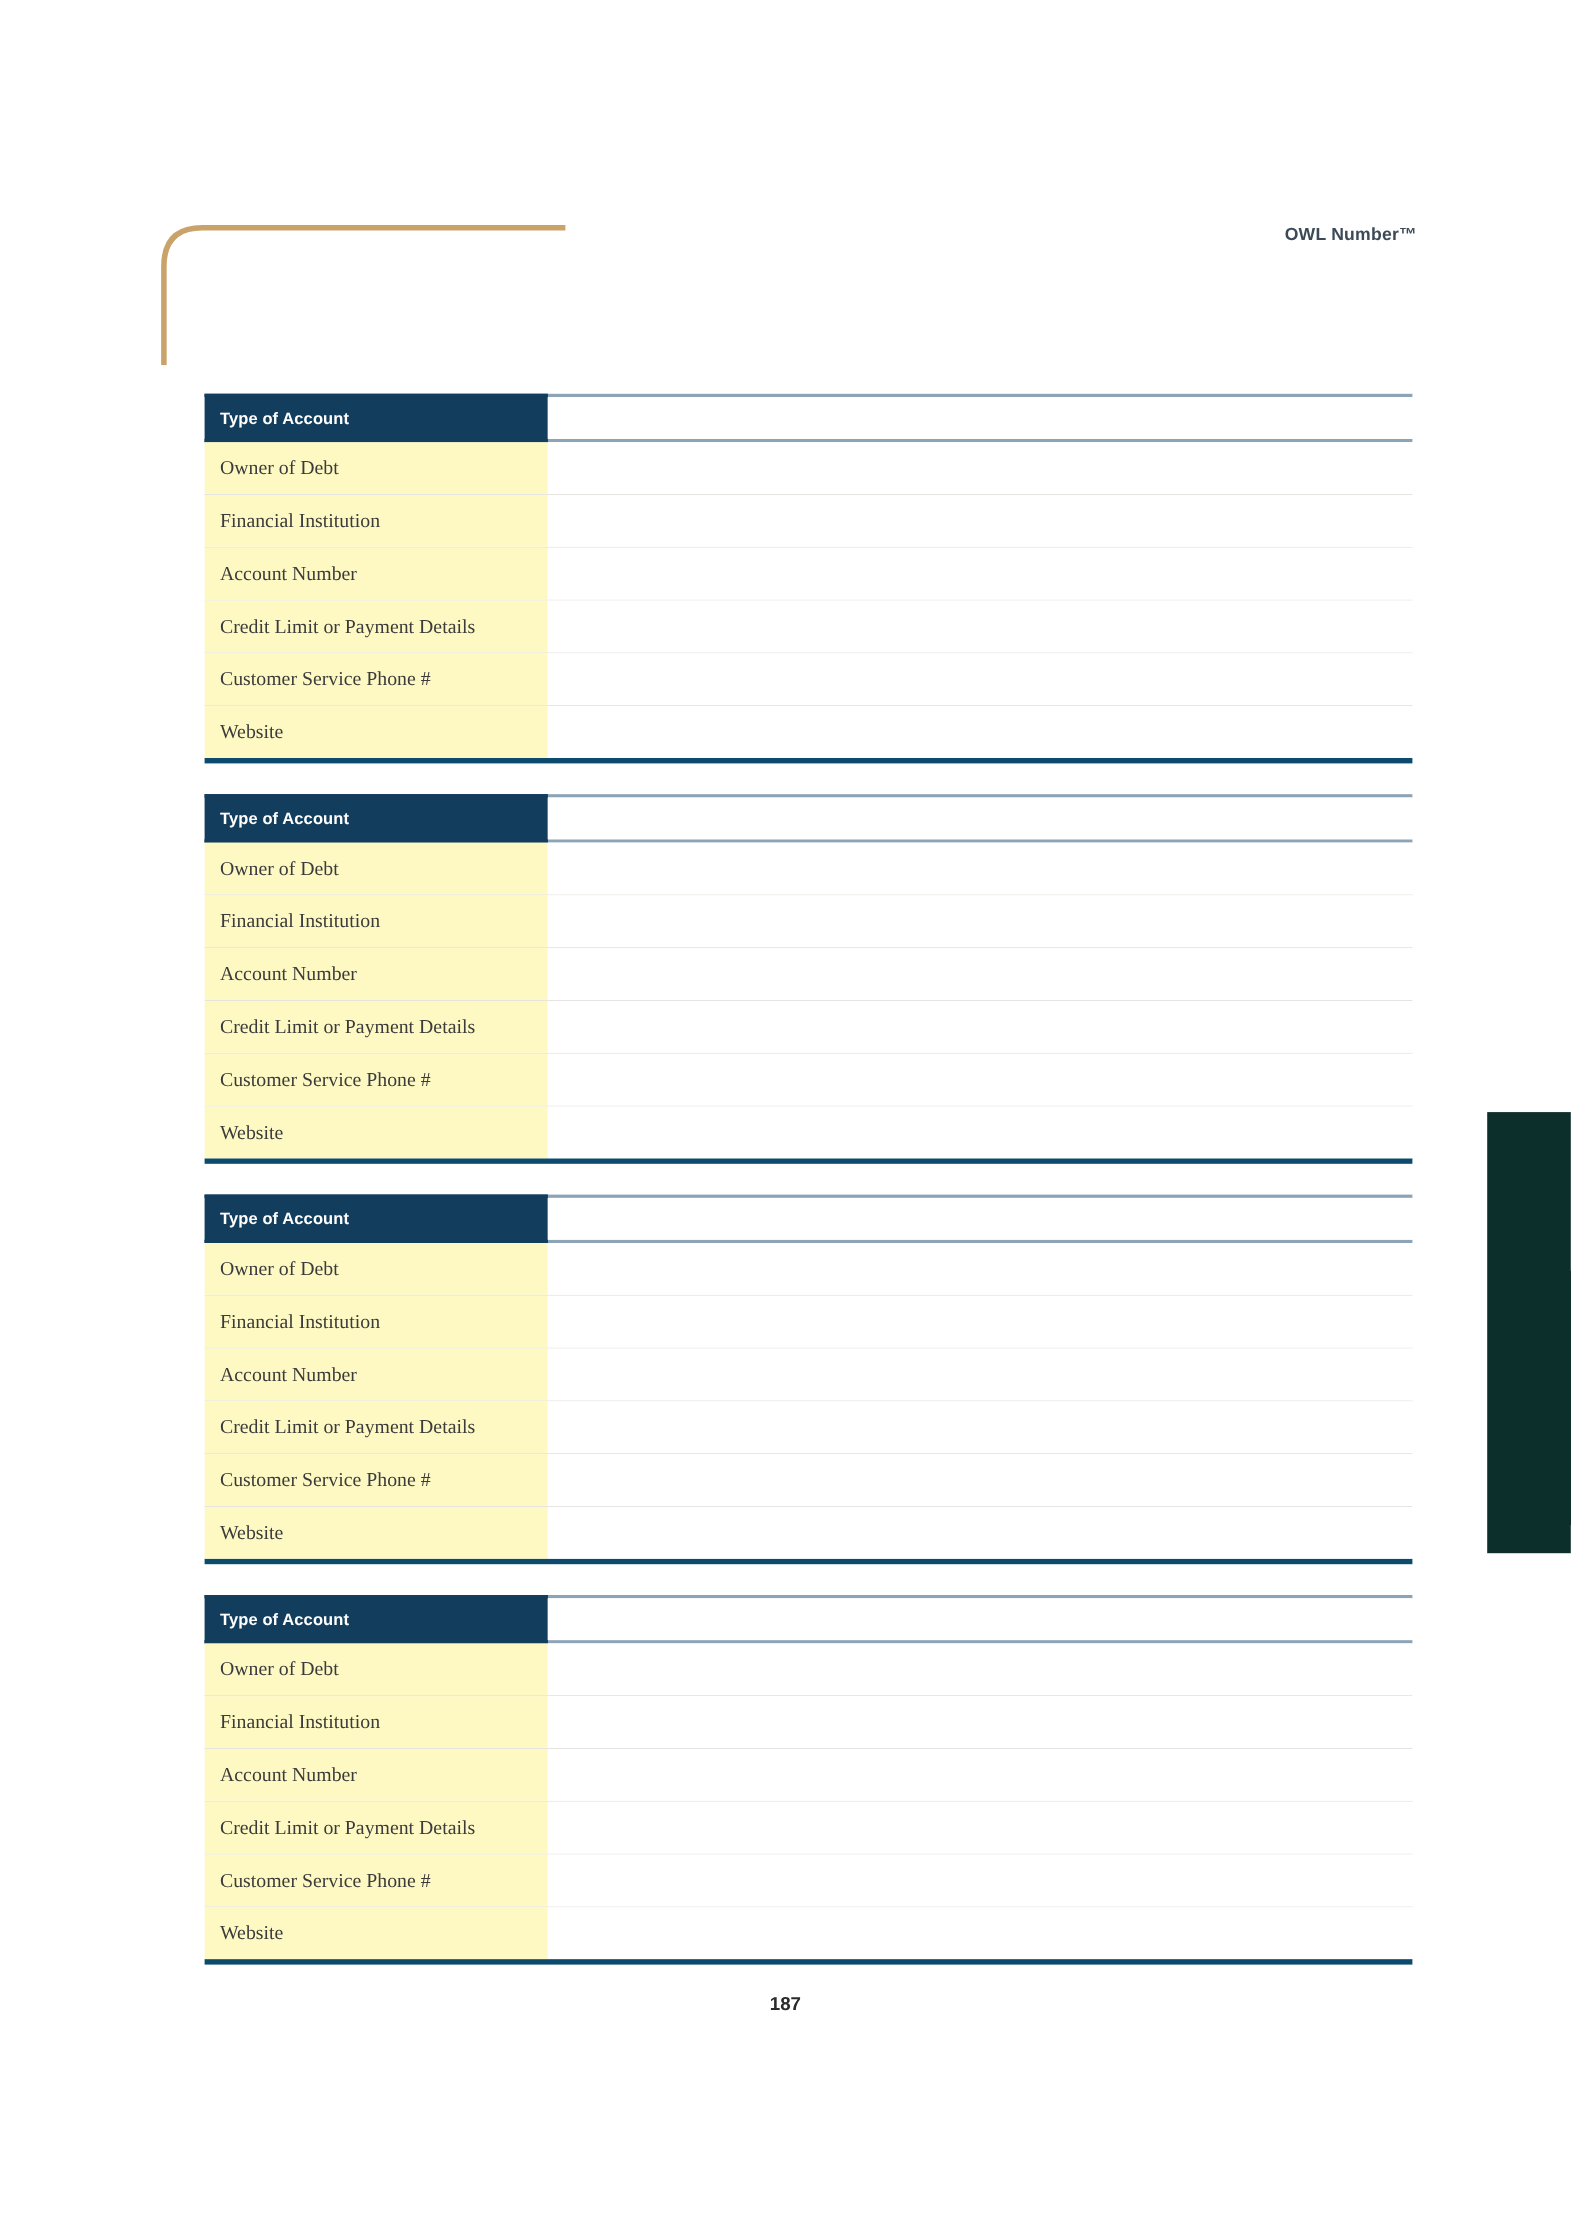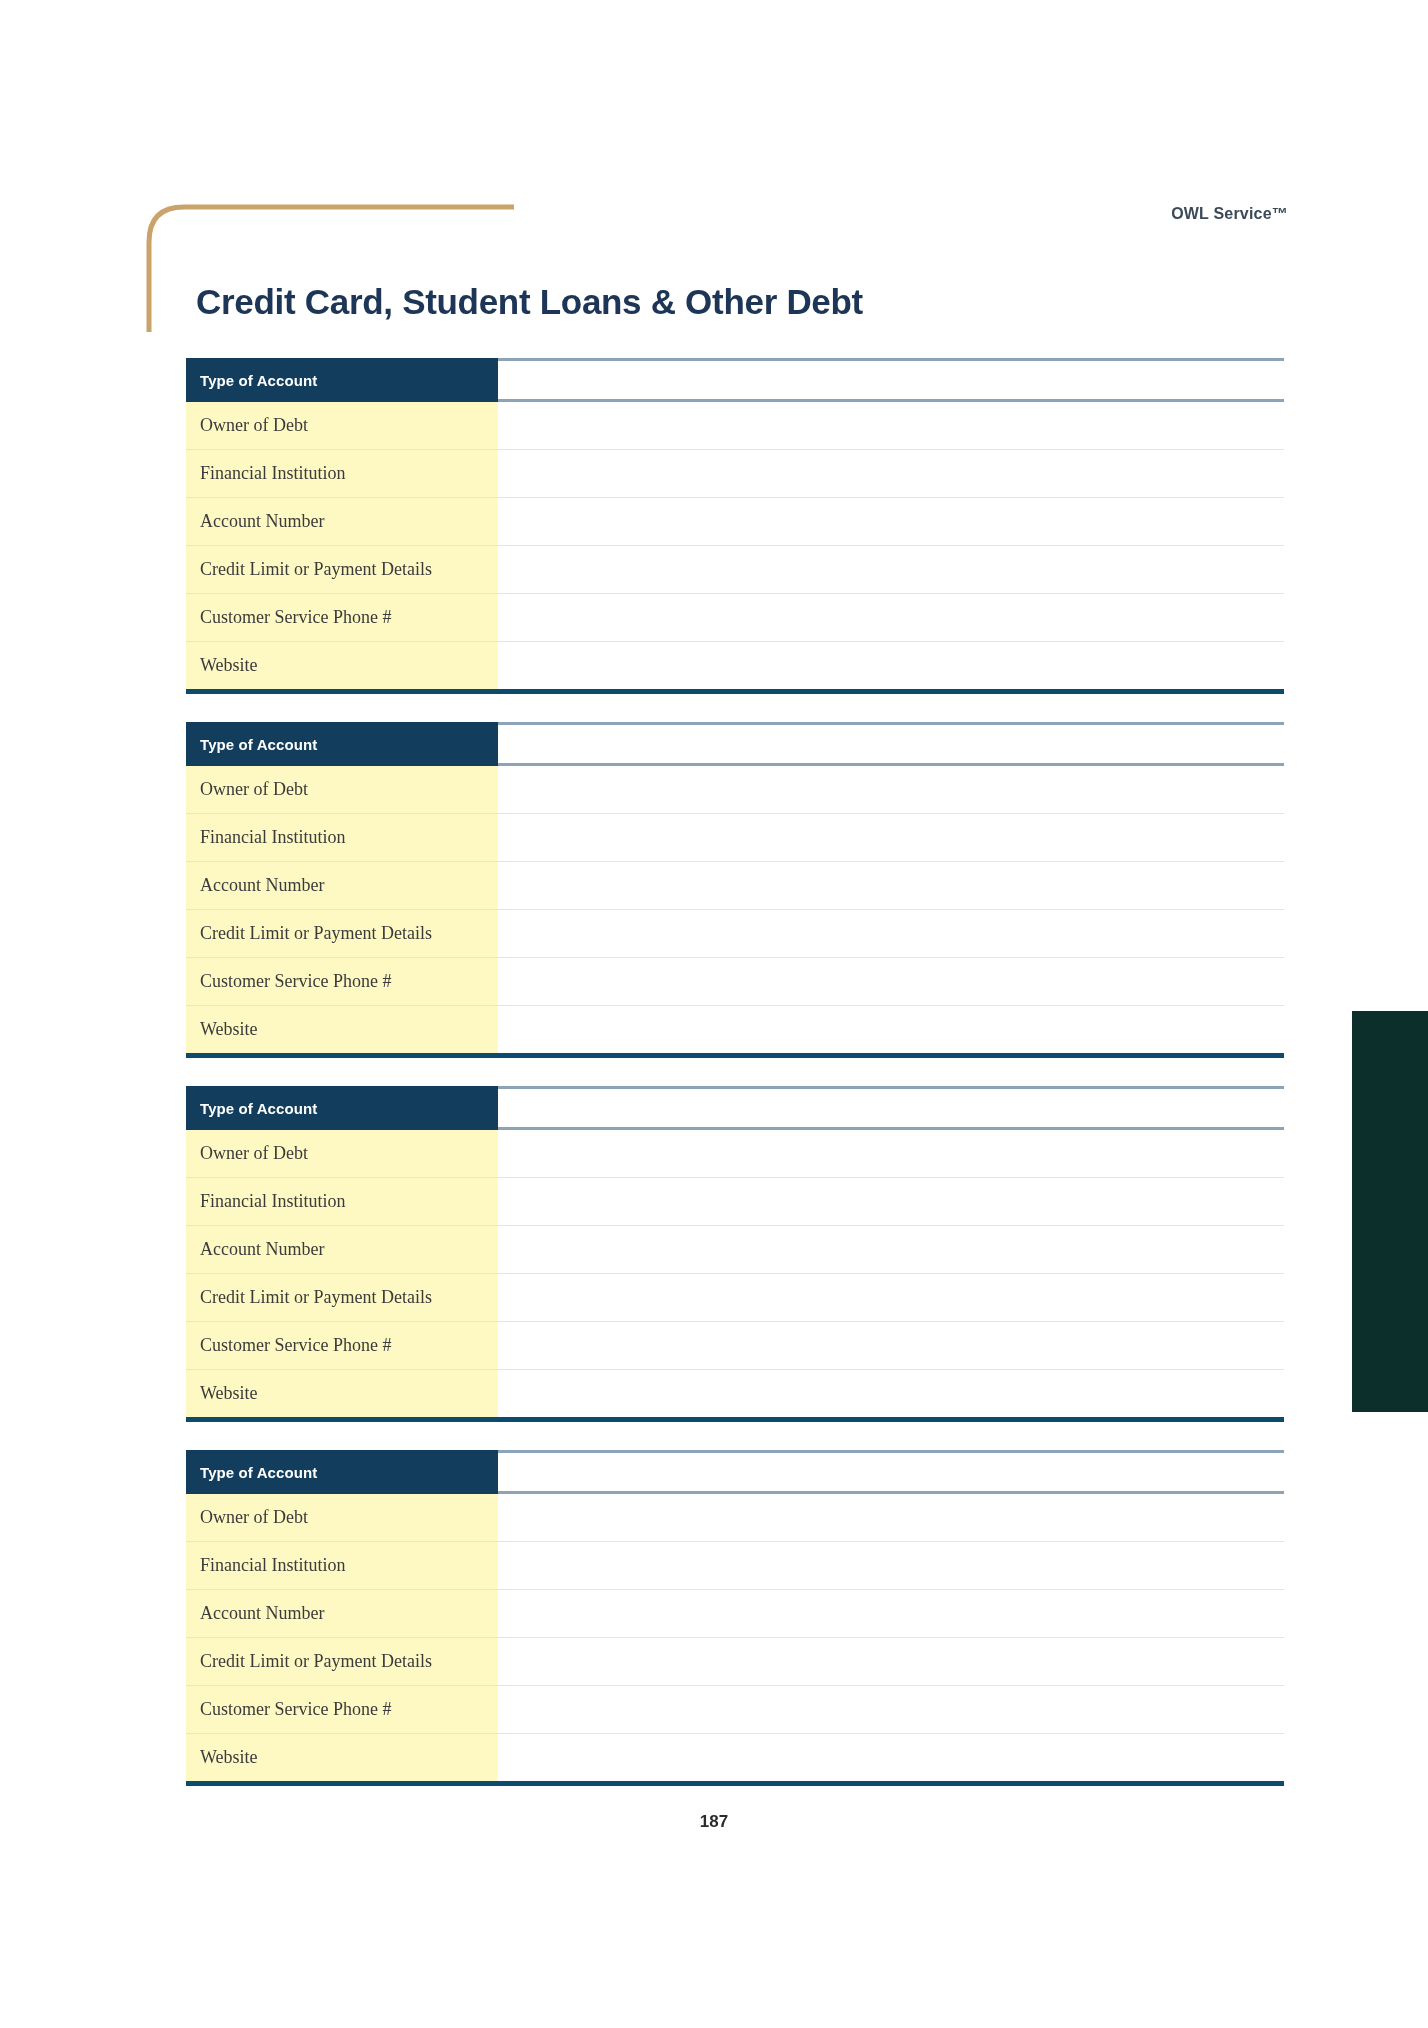--- a/index.html
+++ b/index.html
@@ -165,23 +165,22 @@
 <body>
 
 <div id="page">
 
   <div id="corner-bracket">
     <svg width="400" height="128" viewBox="0 0 400 128" fill="none" xmlns="http://www.w3.org/2000/svg">
       <path d="M3 128 L3 38 Q3 3 38 3 L368 3" stroke="#c9a36a" stroke-width="5" fill="none" stroke-linecap="butt"></path>
     </svg>
   </div>
 
-  <div id="brand">OWL Service™</div>
-
-  <h1 id="page-title">Credit Card, Student Loans &amp; Other Debt</h1>
+  <div id="brand">OWL Number™</div>
+
 
   <div id="tables">
 
     <div class="account-block">
       <div class="acct-row header-row">
         <div class="label-cell">Type of Account</div>
         <div class="value-cell"></div>
       </div>
       <div class="acct-row data-row">
         <div class="label-cell">Owner of Debt</div>

